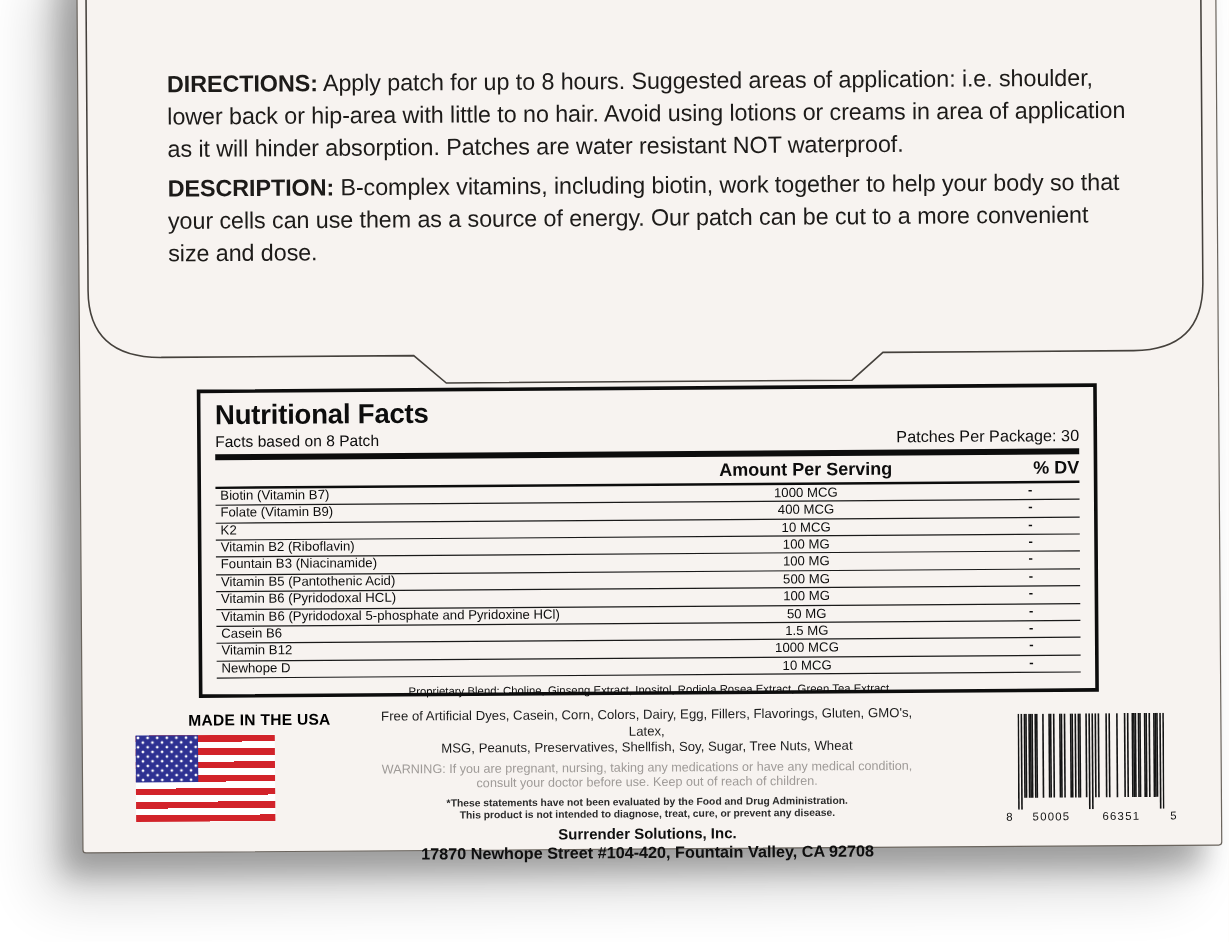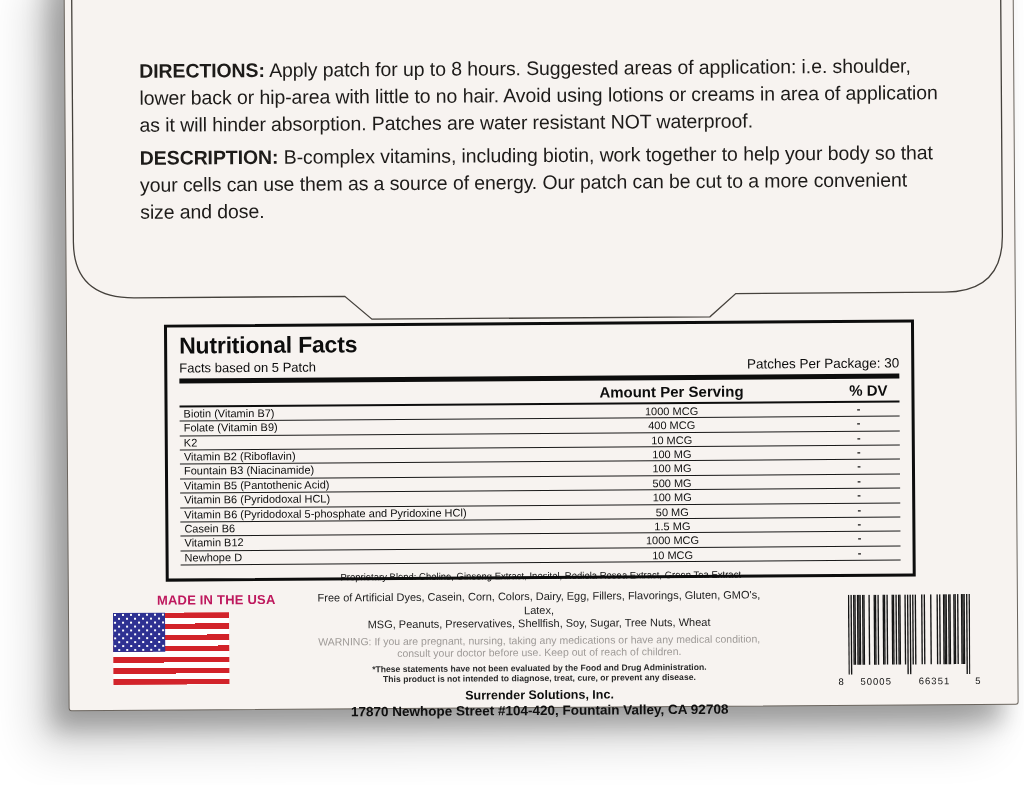--- a/index.html
+++ b/index.html
@@ -28,32 +28,32 @@
     color:#0d0d0d;
   }
   .nf-title{font-size:23px;font-weight:bold;line-height:1.08;letter-spacing:-0.2px;margin-top:2px;}
   .nf-subrow{display:flex;justify-content:space-between;align-items:baseline;margin-top:2px;}
   .nf-sub{font-size:13px;}
   .nf-ppp{font-size:13.5px;}
   .nf-thick{height:5px;background:#0d0d0d;margin-top:3px;}
   .nf-head{position:relative;height:21px;margin-top:1px;}
   .nf-head .namt{position:absolute;left:357px;width:270px;text-align:center;
     font-weight:bold;font-size:15px;top:2px;}
-  .nf-head .ndvh{position:absolute;right:12px;top:2px;font-weight:bold;font-size:15px;text-align:right;}
+  .nf-head .ndvh{position:absolute;right:0;top:2px;font-weight:bold;font-size:15px;text-align:right;}
   .nf-headline{height:2px;background:#0d0d0d;}
   .nrows{margin-top:0;}
   .nrow{position:relative;height:13.4px;border-bottom:1px solid #1a1a1a;font-size:11px;line-height:13px;}
   .nrow .nname{margin-left:4px;display:inline-block;white-space:nowrap;}
   .nrow .namt{position:absolute;left:357px;width:270px;text-align:center;top:1px;}
   .nrow .ndv{position:absolute;right:26px;width:30px;text-align:center;top:0;font-weight:bold;}
   .nf-prop{font-size:9.5px;text-align:center;margin-top:7px;letter-spacing:0;}
   
   .made-in{
     position:absolute;left:44px;top:641px;width:118px;text-align:center;
-    font-size:13px;font-weight:bold;color:#be185d;white-space:nowrap;letter-spacing:0.2px;padding-left:44px;
+    font-size:13px;font-weight:bold;color:#000000;white-space:nowrap;letter-spacing:0.2px;padding-left:44px;
   }
   .flag{
     position:absolute;left:44px;top:661px;width:116px;height:72px;
     background:repeating-linear-gradient(to bottom,
       #d2232a 0 5.54px, #ffffff 5.54px 11.08px);
   }
   .canton{
     position:absolute;left:0;top:0;width:52px;height:39px;
     background-color:#2e3192;
     background-image:radial-gradient(#ffffff 0.9px, rgba(255,255,255,0) 1.4px),
@@ -89,21 +89,21 @@
   </svg>
 
   <div class="copy">
     <p><b>DIRECTIONS:</b><span> Apply patch for up to 8 hours. Suggested areas of application: i.e. shoulder, lower back or hip-area with little to no hair. Avoid using lotions or creams in area of application as it will hinder absorption. Patches are water resistant NOT waterproof.</span></p>
     <p><b>DESCRIPTION:</b><span> B-complex vitamins, including biotin, work together to help your body so that your cells can use them as a source of energy. Our patch can be cut to a more convenient size and dose.</span></p>
   </div>
 
   <div class="nf-box">
     <div class="nf-title">Nutritional Facts</div>
     <div class="nf-subrow">
-      <span class="nf-sub">Facts based on 5 Patch</span>
+      <span class="nf-sub">Facts based on 8 Patch</span>
       <span class="nf-ppp">Patches Per Package: 30</span>
     </div>
     <div class="nf-thick"></div>
     <div class="nf-head">
       <span class="namt">Amount Per Serving</span>
       <span class="ndvh">% DV</span>
     </div>
     <div class="nf-headline"></div>
     <div class="nrows">
         <div class="nrow"><span class="nname">Biotin (Vitamin B7)</span><span class="namt">1000 MCG</span><span class="ndv">-</span></div>

